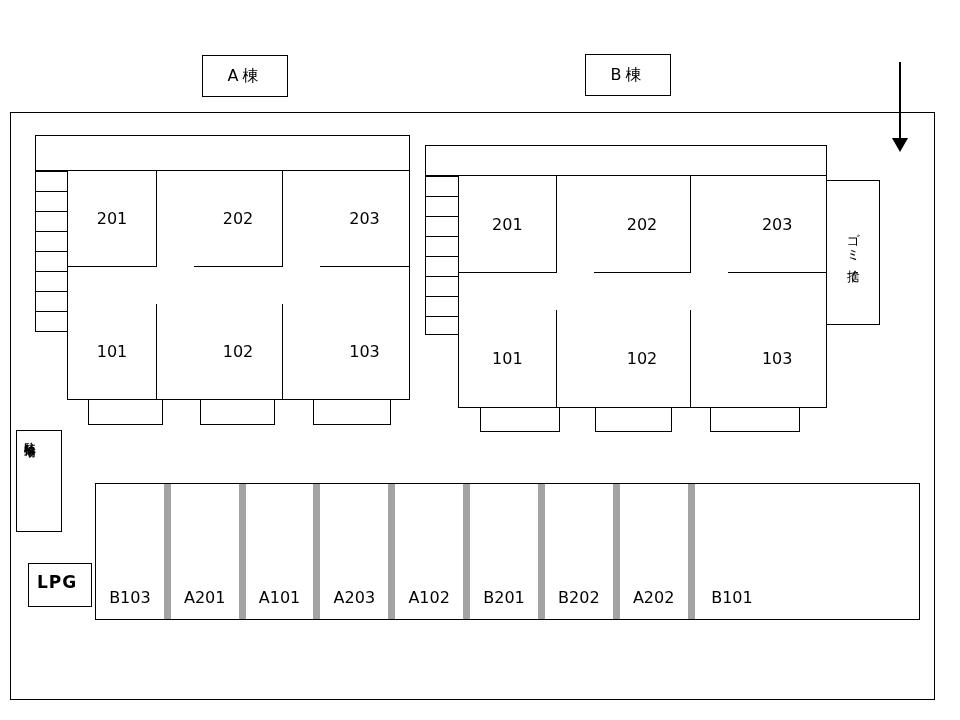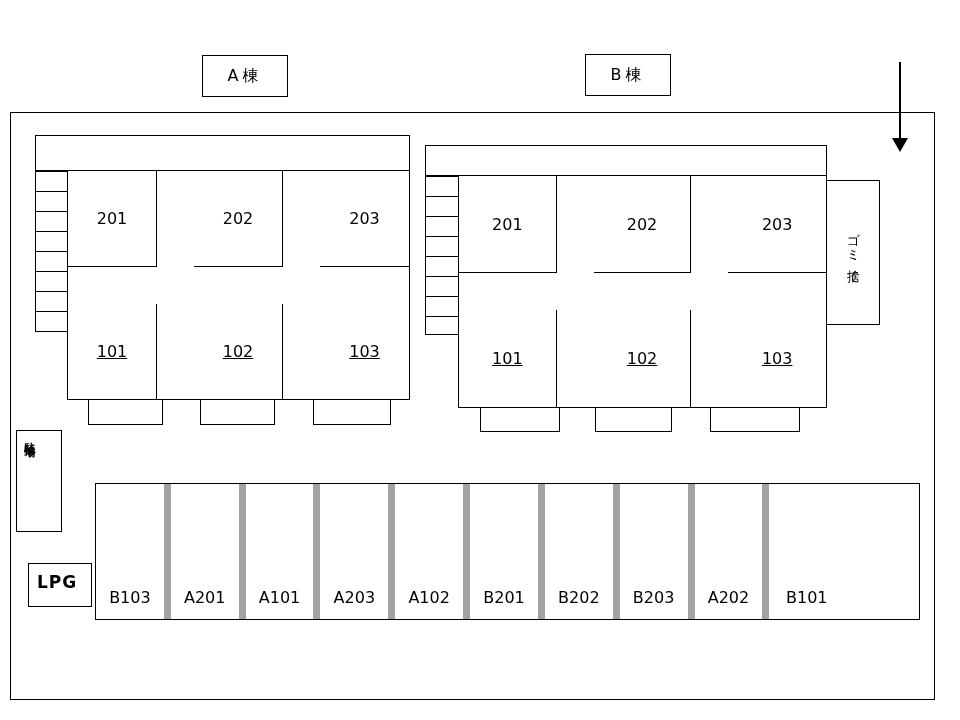--- a/index.html
+++ b/index.html
@@ -36,21 +36,21 @@
   .stairs-b { left:425px; top:175px; width:33px; height:160px; }
 
   
   .rooms { position:absolute; display:grid; grid-template-columns:repeat(3,1fr);
            grid-template-rows:1fr 1fr; border:1px solid #000; background:#fff;gap:37px; }
   .rooms-a { left:67px; top:170px; width:343px; height:230px; }
   .rooms-b { left:458px; top:175px; width:369px; height:233px; }
   .rooms .cell { display:flex; align-items:center; justify-content:center;
                  font-size:16px; border-right:1px solid #000; border-bottom:1px solid #000; }
   .rooms .cell:nth-child(3n) { border-right:none; }
-  .rooms .cell:nth-child(n+4) { border-bottom:none;text-decoration:underline; }
+  .rooms .cell:nth-child(n+4) { border-bottom:none; }
 
   
   .step { position:absolute; border:1px solid #000; border-top:none; background:#fff; }
   .step-a1 { left:88px;  top:400px; width:75px; height:25px; }
   .step-a2 { left:200px; top:400px; width:75px; height:25px; }
   .step-a3 { left:313px; top:400px; width:78px; height:25px; }
   .step-b1 { left:480px; top:408px; width:80px; height:24px; }
   .step-b2 { left:595px; top:408px; width:77px; height:24px; }
   .step-b3 { left:710px; top:408px; width:90px; height:24px; }
 
@@ -173,23 +173,20 @@
     <div class="stall">
         <span>A102</span>
       </div>
     <div class="stall">
         <span>B201</span>
       </div>
     <div class="stall">
         <span>B202</span>
       </div>
     <div class="stall">
-        <span>B203</span>
-      </div>
-    <div class="stall">
         <span>A202</span>
       </div>
     <div class="stall">
         <span>B101</span>
       </div>
   </div>
 
 </div>
 
 </body></html>

